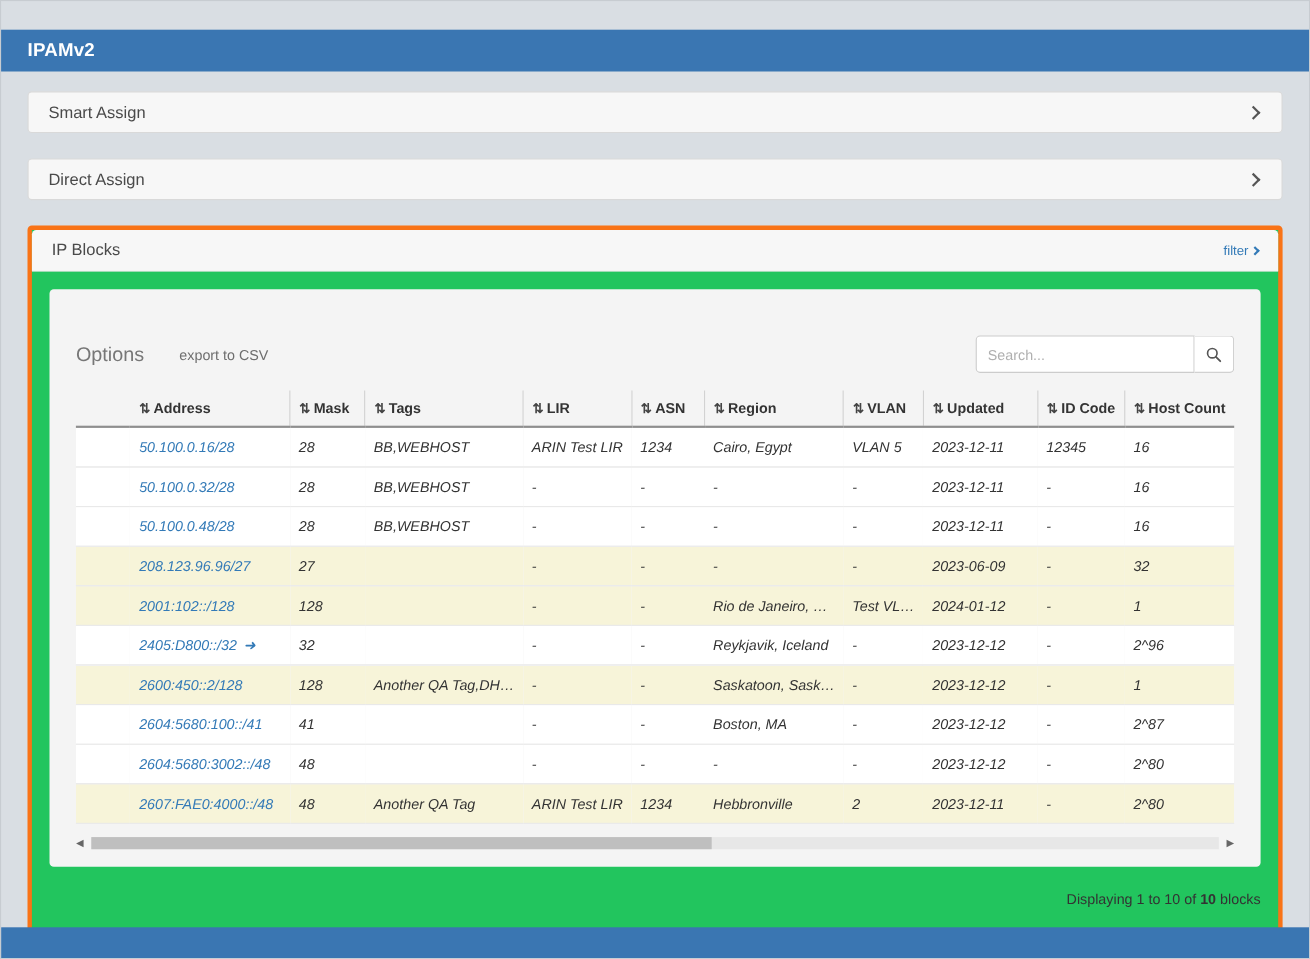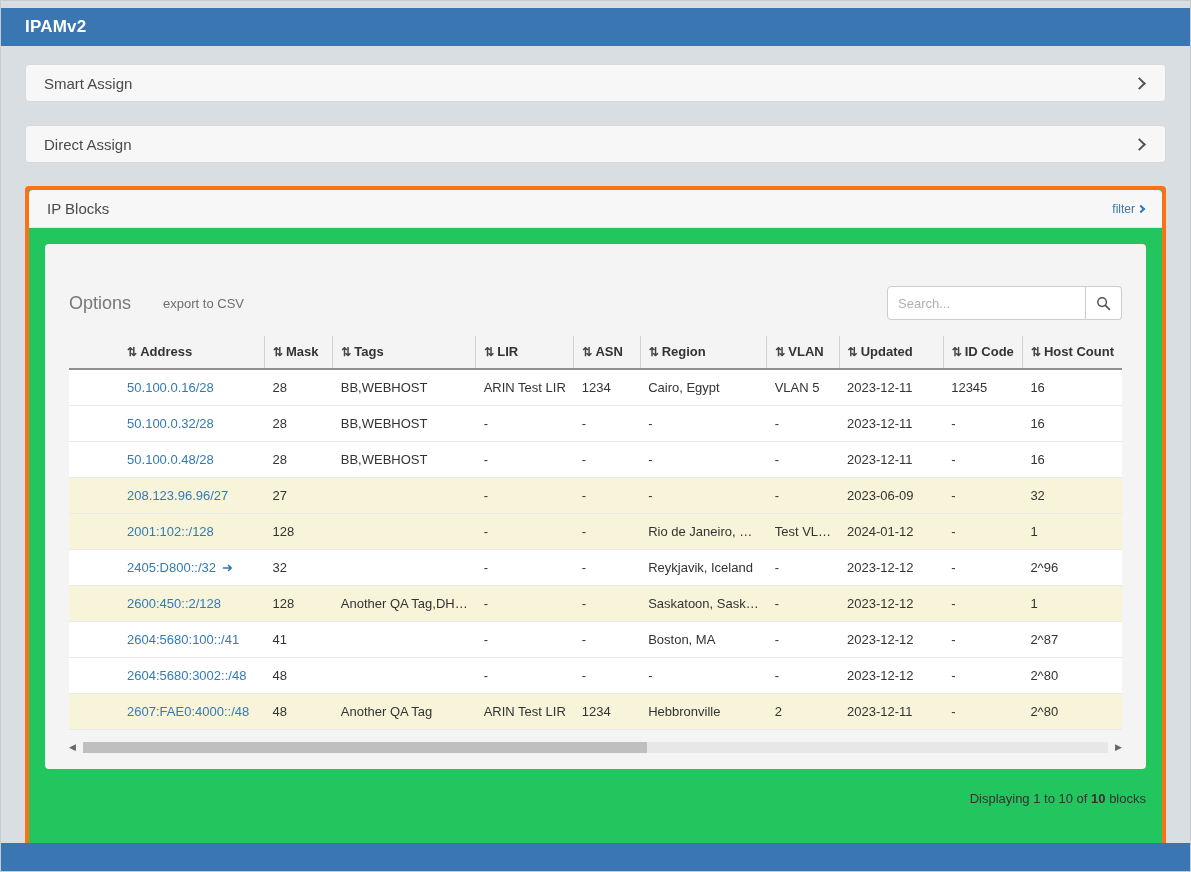--- a/index.html
+++ b/index.html
@@ -10,21 +10,21 @@
   }
   .page {
     width:1191px; height:872px;
     position:relative;
     background:#d9dee3;
     overflow:hidden;
     border:1px solid #c7ccd1;
   }
   
   .topbar {
-    margin-top:7px;
+    margin-top:26px;
     height:38px;
     background:#3a76b2;
     display:flex; align-items:center;
     padding:0 24px;
   }
   .brand { color:#ffffff; font-size:17px; font-weight:bold; letter-spacing:.2px; }
   .bottombar {
     position:absolute; left:0; right:0; bottom:0;
     height:28px; background:#3a76b2;
   }
@@ -119,21 +119,21 @@
   table.blocks th:nth-child(2)  { border-left:none; width:150px; }
   table.blocks th:nth-child(3)  { width:72px;margin-top:16px; }
   table.blocks th:nth-child(4)  { width:141px; }
   table.blocks th:nth-child(5)  { width:98px; }
   table.blocks th:nth-child(6)  { width:72px; }
   table.blocks th:nth-child(7)  { width:117px; }
   table.blocks th:nth-child(8)  { width:72px; }
   table.blocks th:nth-child(9)  { width:118px; }
   table.blocks th:nth-child(10) { width:78px; }
   .sort-icon { font-size:12px; color:#444; margin-right:3px; }
-  table.blocks tbody tr { background:#ffffff; border-bottom:1px solid #e9e9e9; }
+  table.blocks tbody tr { background:#ffffff; border-bottom:1px solid #e9e9e9;font-style:italic; }
   table.blocks tbody tr.hl { background:#f7f4d9; }
   table.blocks td { padding:10px 8px; white-space:nowrap; overflow:hidden; max-width:150px; }
   a.addr { color:#337ab7; text-decoration:none; cursor:pointer; }
   .ext-arrow { color:#337ab7; margin-left:6px; font-size:13px; }
 
   
   .hscroll { margin-top:12px; display:flex; align-items:center; gap:7px; }
   .scroll-arrow { font-size:9px; color:#666; cursor:pointer; line-height:1; }
   .scroll-track { flex:1; height:11px; background:#e7e7e7; position:relative; cursor:pointer; }
   .scroll-thumb { position:absolute; left:0; top:0; height:11px; width:55%; background:#bfbfbf; }

